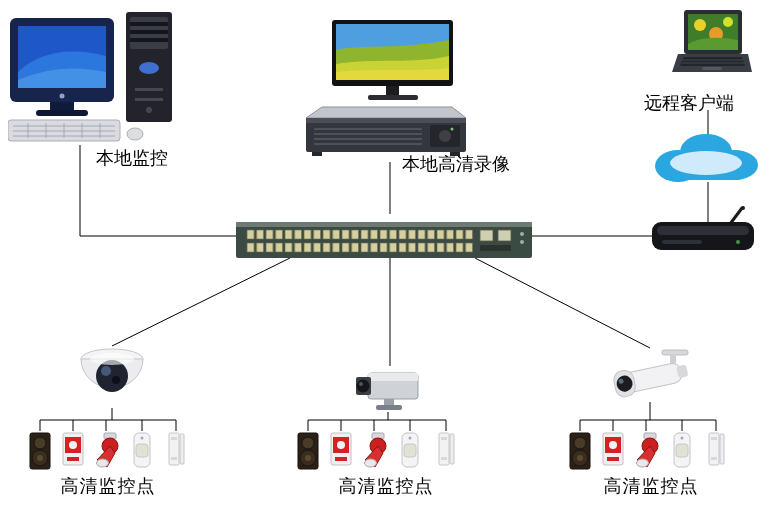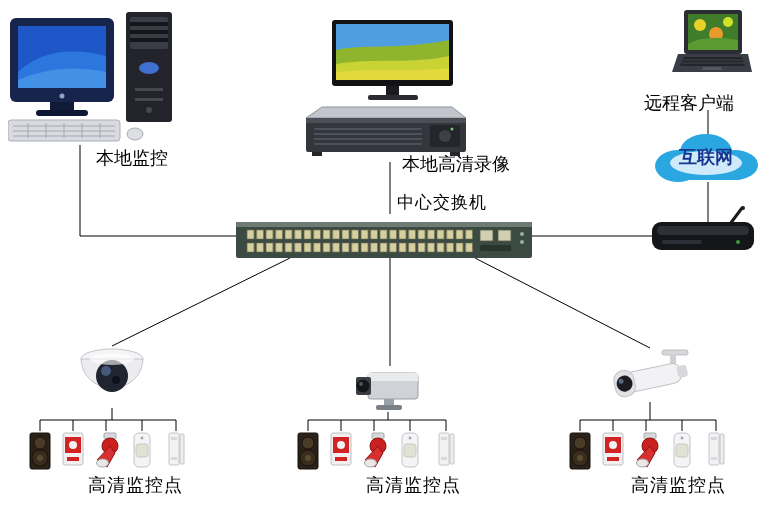--- a/index.html
+++ b/index.html
@@ -26,21 +26,21 @@
     line-height: 1.2;
     white-space: nowrap;
   }
   .label-switch { font-size: 17px; letter-spacing: 1px; }
   .label-internet {
     color: #16338e;
     width: 112px;
     text-align: center;
     font-weight: bold;
   }
-  .label-group { width: 150px; text-align: right; letter-spacing: 1px; font-family: Liberation Serif, serif; }
+  .label-group { width: 150px; text-align: center; letter-spacing: 1px; }
 </style>
 </head>
 <body>
 
 <div class="canvas">
 
   <svg class="wires" viewBox="0 0 769 505" xmlns="http://www.w3.org/2000/svg">
     <g stroke="#000000" stroke-width="1" fill="none">
 
       <polyline points="80,145 80,236 236,236"></polyline>
@@ -170,21 +170,20 @@
     <svg viewBox="0 0 112 58">
       <g fill="#2aa7e0">
         <ellipse cx="28" cy="38" rx="23" ry="16"></ellipse>
         <ellipse cx="56" cy="24" rx="26" ry="18"></ellipse>
         <ellipse cx="85" cy="37" rx="23" ry="15"></ellipse>
         <rect x="14" y="32" width="84" height="20" rx="10"></rect>
       </g>
       <ellipse cx="56" cy="35" rx="36" ry="12" fill="#cfeafa"></ellipse>
     </svg>
   </div>
-  <div class="label label-internet" style="left:650px; top:146px;">互联网</div>
 
   <div class="dev" style="left:650px; top:206px; width:108px; height:52px;">
     <svg viewBox="0 0 108 52">
       <line x1="92" y1="2" x2="80" y2="18" stroke="#1a1b1f" stroke-width="3" stroke-linecap="round"></line>
       <circle cx="93" cy="2" r="2" fill="#1a1b1f"></circle>
       <rect x="2" y="16" width="102" height="28" rx="9" fill="#15161a"></rect>
       <rect x="7" y="20" width="92" height="9" rx="4.5" fill="#2e3038"></rect>
       <rect x="12" y="34" width="40" height="4" rx="2" fill="#2e3038"></rect>
       <circle cx="88" cy="36" r="2" fill="#3c9a3c"></circle>
     </svg>
@@ -361,18 +360,17 @@
         <rect x="3" y="2" width="10" height="32" rx="1.5" fill="#f2f2f4" stroke="#c4c4c8"></rect>
         <rect x="14" y="3" width="4" height="30" rx="1" fill="#eceef0" stroke="#c4c4c8"></rect>
         <rect x="5" y="6" width="6" height="3" fill="#d8d8dc"></rect>
         <rect x="5" y="26" width="6" height="3" fill="#d8d8dc"></rect>
       </svg>
   </div>
 
   <div class="label" style="left:96px; top:147px;">本地监控</div>
   <div class="label" style="left:402px; top:153px;">本地高清录像</div>
   <div class="label" style="left:644px; top:92px;">远程客户端</div>
-  <div class="label label-switch" style="left:397px; top:192px;">中心交换机</div>
   <div class="label label-group" style="left:33px; top:475px;">高清监控点</div>
   <div class="label label-group" style="left:311px; top:475px;">高清监控点</div>
   <div class="label label-group" style="left:576px; top:475px;">高清监控点</div>
 
 </div>
 
 </body></html>

